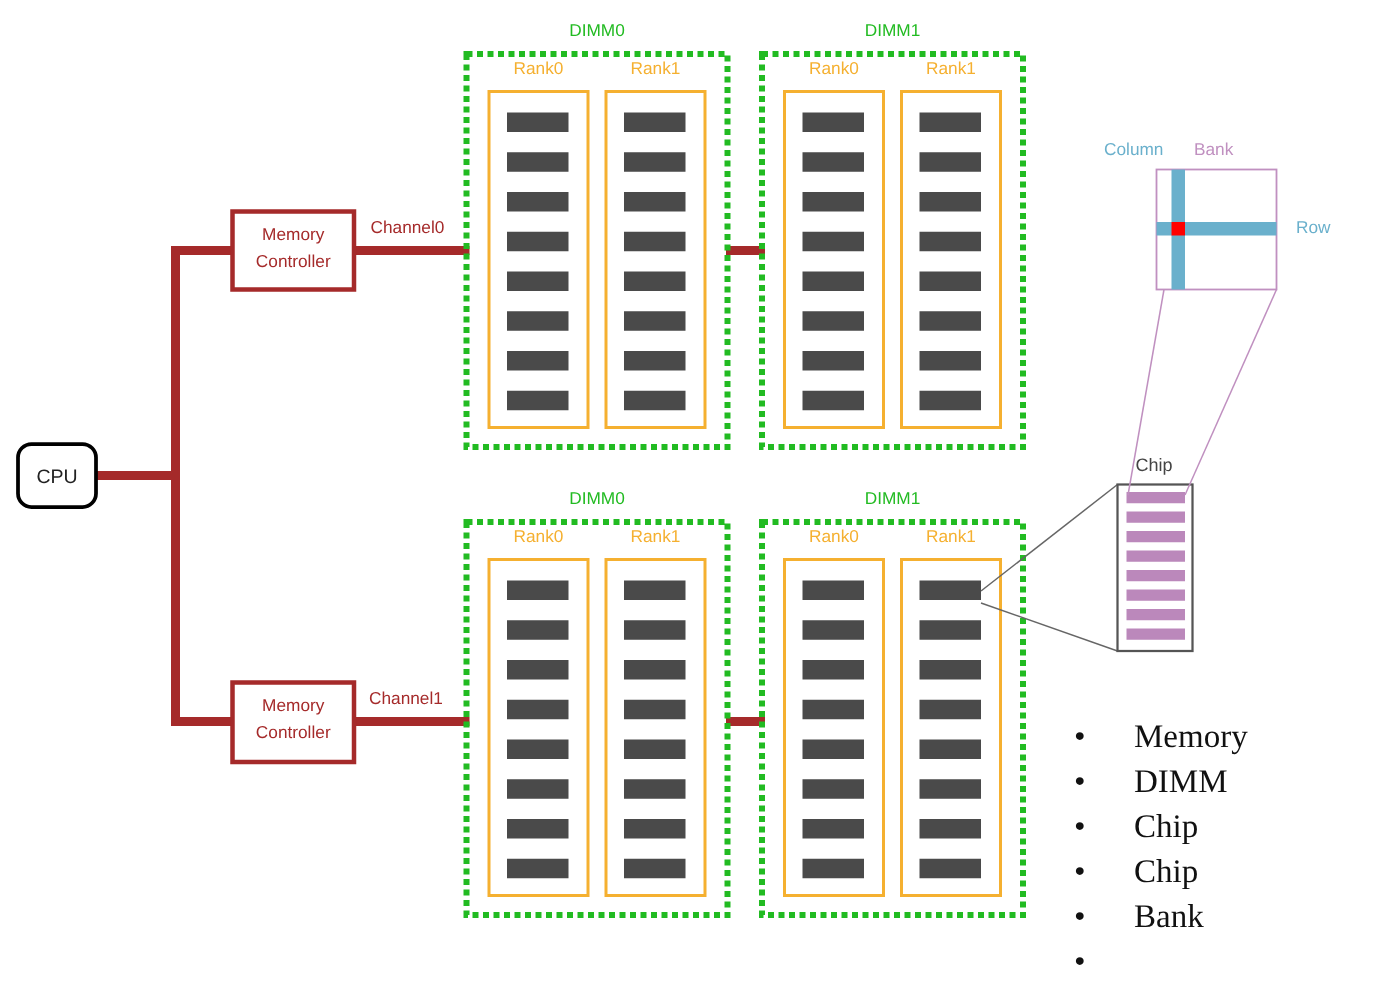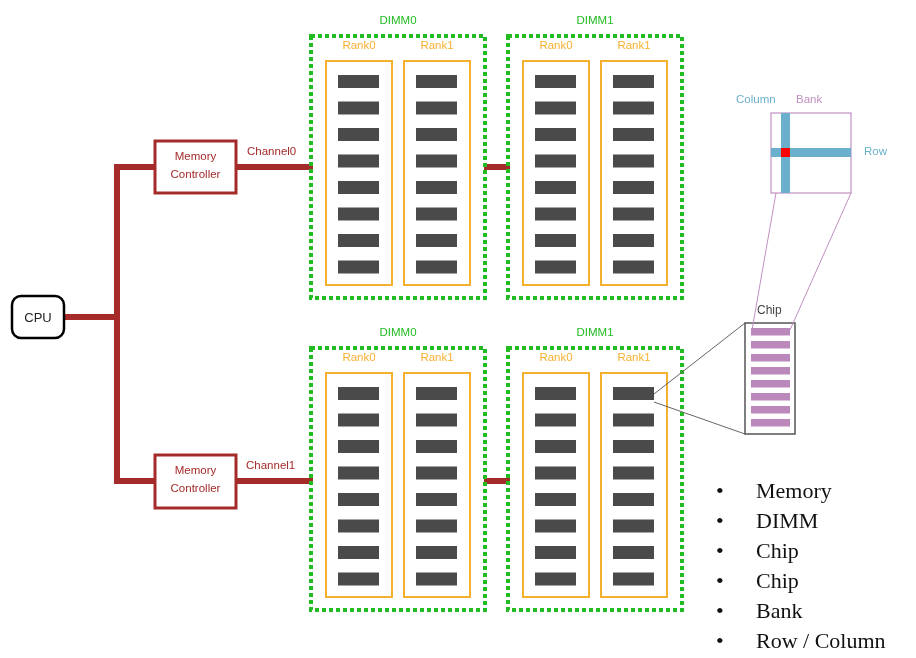--- a/index.html
+++ b/index.html
@@ -172,14 +172,14 @@
     <text x="864" y="155" font-size="11.5" class="lbl" fill="#6ab0cc">Row</text>
   </g>
 </svg>
 
 <ul class="bullets">
   <li><span class="dot">•</span><span>Memory</span></li>
   <li><span class="dot">•</span><span>DIMM</span></li>
   <li><span class="dot">•</span><span>Chip</span></li>
   <li><span class="dot">•</span><span>Chip</span></li>
   <li><span class="dot">•</span><span>Bank</span></li>
-  <li><span class="dot">•</span><span>Row / Column</span></li>
+  <li><span class="dot">•</span></li>
 </ul>
 
 </body></html>

